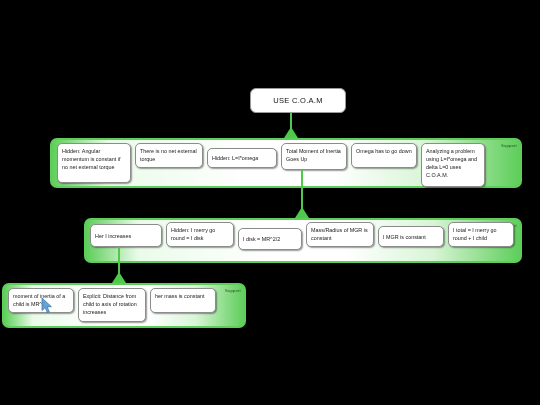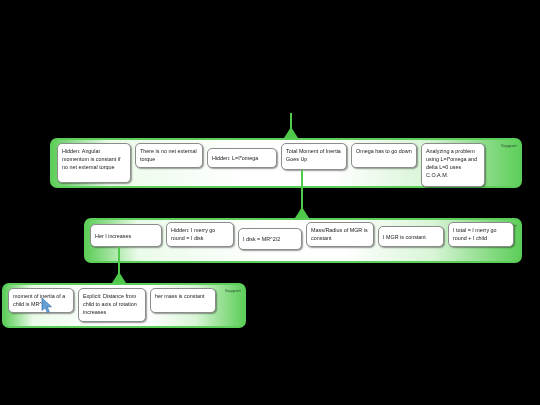--- a/index.html
+++ b/index.html
@@ -118,20 +118,21 @@
   .cursor-icon {
     position: absolute;
     pointer-events: none;
   }
 </style>
 </head>
 <body>
 
 <div id="canvas">
 
+  <div class="root-node" style="left:250px; top:88px; width:96px; height:25px;">USE C.O.A.M</div>
 
   <div class="connector" style="left:284px; top:113px; width:14px; height:25px;">
     <div class="stem"></div>
     <div class="flare"></div>
   </div>
 
   <div class="band" style="left:50px; top:138px; width:472px; height:50px;">
     <div class="band-inner">
       <div class="band-label">Support</div>
     </div>

